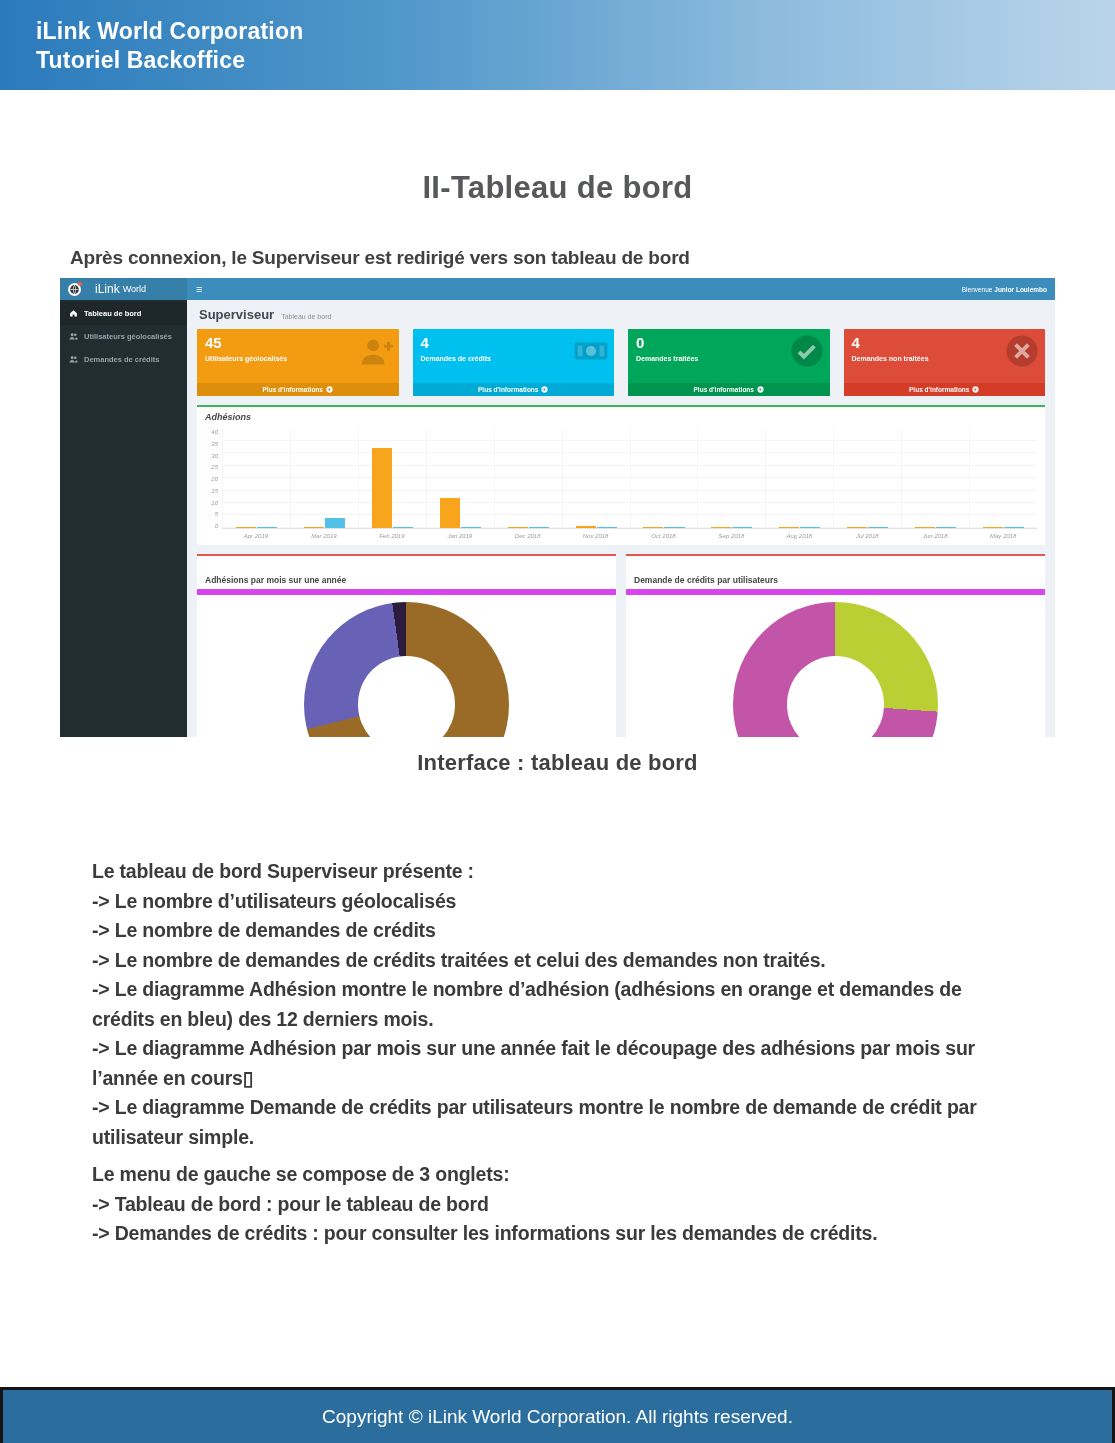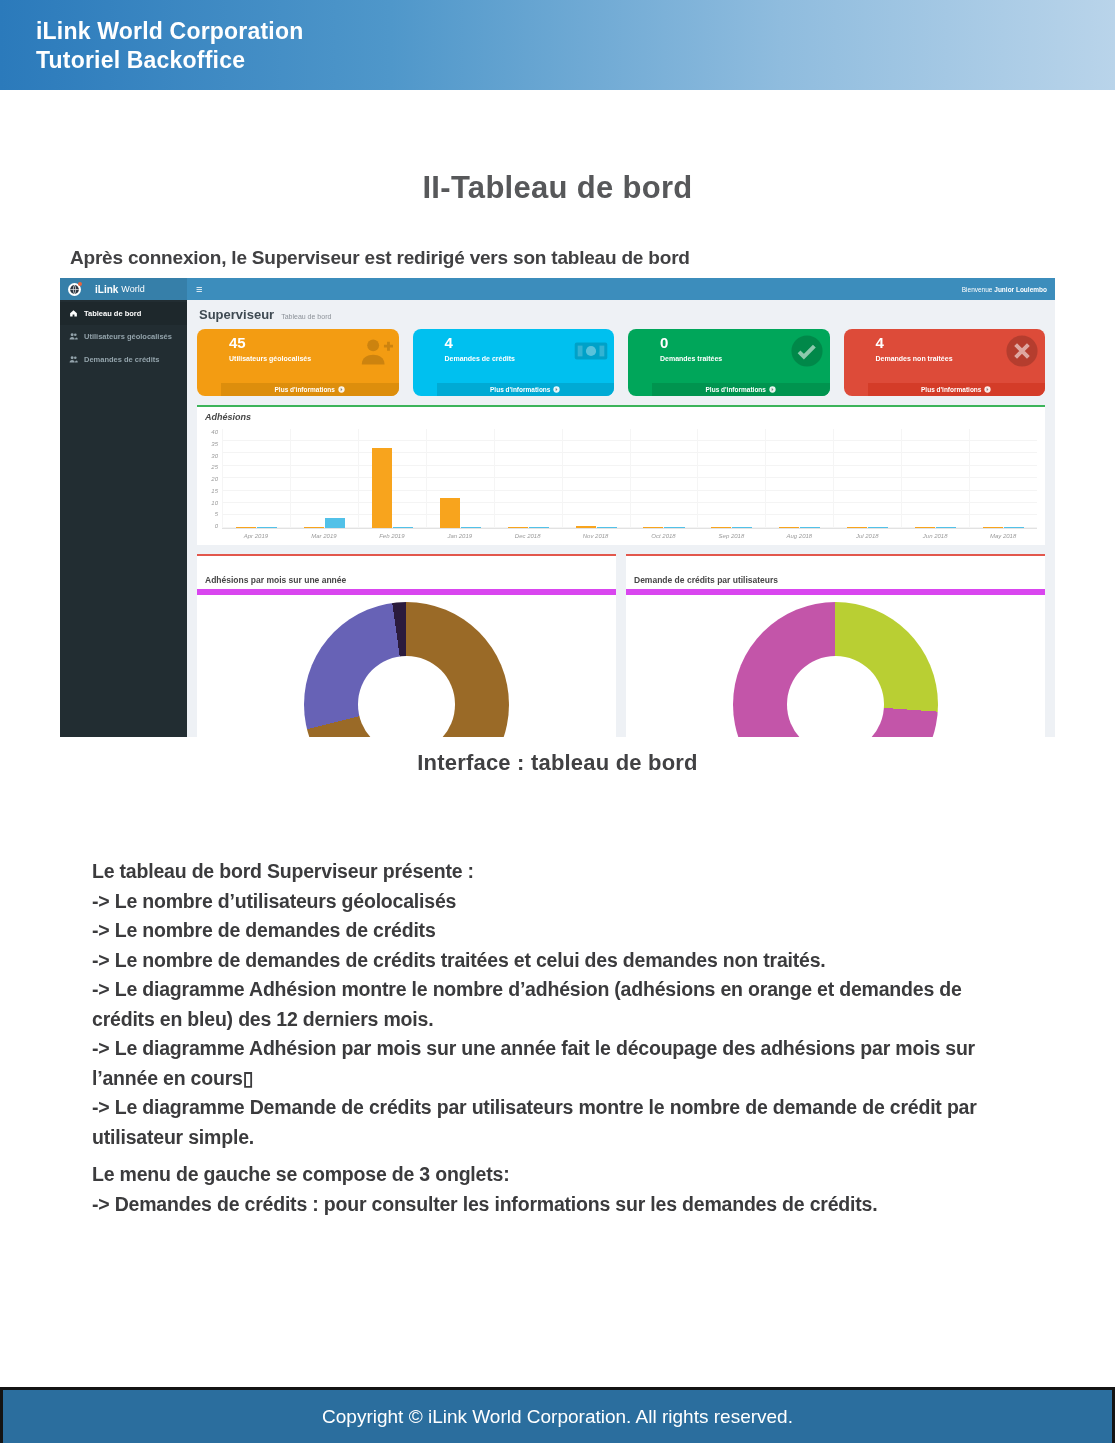--- a/index.html
+++ b/index.html
@@ -17,39 +17,39 @@
   .doc-lead { position:absolute; top:247px; left:70px; font-size:19px; font-weight:bold; color:#414143; letter-spacing:-0.2px; }
 
   
   .dash { position:absolute; top:278px; left:60px; width:995px; height:459px; overflow:hidden;
     font-family:"Liberation Sans", sans-serif; background:#eef1f5; }
   .dash-top { display:flex; height:22px; }
   .dash-logo { width:127px; background:#367fa9; color:#fff; display:flex; align-items:center; padding-left:8px; }
   .logo-mark { position:relative; width:13px; height:13px; background:#fff; border-radius:50%; margin-right:14px; display:flex; align-items:center; justify-content:center; }
   .logo-mark svg { width:11px; height:11px; }
   .logo-mark::after { content:""; position:absolute; top:-1px; right:-1px; width:4px; height:4px; border-radius:50%; background:#e8643c; }
-  .brand-bold { font-weight:bold; font-size:10px; }
+  .brand-bold { font-weight:normal; font-size:12px; }
   .brand-light { font-weight:normal; font-size:9px; margin-left:3px; }
   .dash-nav { flex:1; background:#3c8dbc; color:#fff; display:flex; align-items:center; }
   .nav-burger { font-size:11px; padding:0 9px; cursor:pointer; }
   .nav-welcome { margin-left:auto; padding-right:8px; font-size:6.5px; }
   .nav-welcome b { font-weight:bold; }
   .dash-body { display:flex; height:437px; }
   .dash-sidebar { width:127px; background:#222d32; padding-top:2px; }
   .side-item { display:flex; align-items:center; padding:7px 9px; font-size:7.5px; font-weight:bold; color:#93a3ab; cursor:pointer; }
   .side-item.active { background:#1e282c; color:#fff; }
   .side-item svg { width:9px; height:9px; margin-right:6px; fill:currentColor; flex:none; }
   .dash-content { flex:1; padding:6px 10px 0; background:#eef1f5; overflow:hidden; }
 
   .content-heading { margin:1px 2px 7px; display:flex; align-items:baseline; }
   .ch-title { font-size:13px; font-weight:600; color:#3f4a52; }
   .ch-sub { font-size:7px; color:#8b9198; margin-left:7px; }
 
   .cards-row { display:flex; gap:14px; }
-  .stat-card { flex:1; position:relative; color:#fff; border-radius:8px; overflow:hidden;padding-left:24px; }
+  .stat-card { flex:1; position:relative; color:#fff; border-radius:1px; overflow:hidden; }
   .card-body { height:54px; padding:5px 8px; position:relative; }
   .card-value { font-size:15px; font-weight:bold; line-height:17px; }
   .card-label { font-size:7px; font-weight:bold; margin-top:4px; }
   .card-icon { position:absolute; top:5px; right:6px; width:34px; height:34px; }
   .card-footer { display:flex; align-items:center; justify-content:center; gap:3px;
     height:13px; font-size:6.5px; font-weight:bold; color:#fff; cursor:pointer; }
   .card-footer svg { width:7px; height:7px; }
 
   .panel { background:#fff; }
   .panel-adhesions { margin-top:9px; border-top:2px solid #3cb45a; padding:5px 8px 6px;font-style:italic; }
@@ -328,20 +328,21 @@
       <p>Le tableau de bord Superviseur présente :</p>
       <p>-&gt; Le nombre d’utilisateurs géolocalisés</p>
       <p>-&gt; Le nombre de demandes de crédits</p>
       <p>-&gt; Le nombre de demandes de crédits traitées et celui des demandes non traités.</p>
       <p>-&gt; Le diagramme Adhésion montre le nombre d’adhésion (adhésions en orange et demandes de crédits en bleu) des 12 derniers mois.</p>
       <p>-&gt; Le diagramme Adhésion par mois sur une année fait le découpage des adhésions par mois sur l’année en cours▯</p>
       <p>-&gt; Le diagramme Demande de crédits par utilisateurs montre le nombre de demande de crédit par utilisateur simple.</p>
     </div>
   <div class="doc-para" id="para2">
       <p>Le menu de gauche se compose de 3 onglets:</p>
+      <p>-&gt; Tableau de bord : pour le tableau de bord</p>
       <p>-&gt; Demandes de crédits : pour consulter les informations sur les demandes de crédits.</p>
     </div>
 
   <div class="doc-footer">
     <span>Copyright © iLink World Corporation. All rights reserved.</span>
   </div>
 
 </div>
 
 </body></html>

